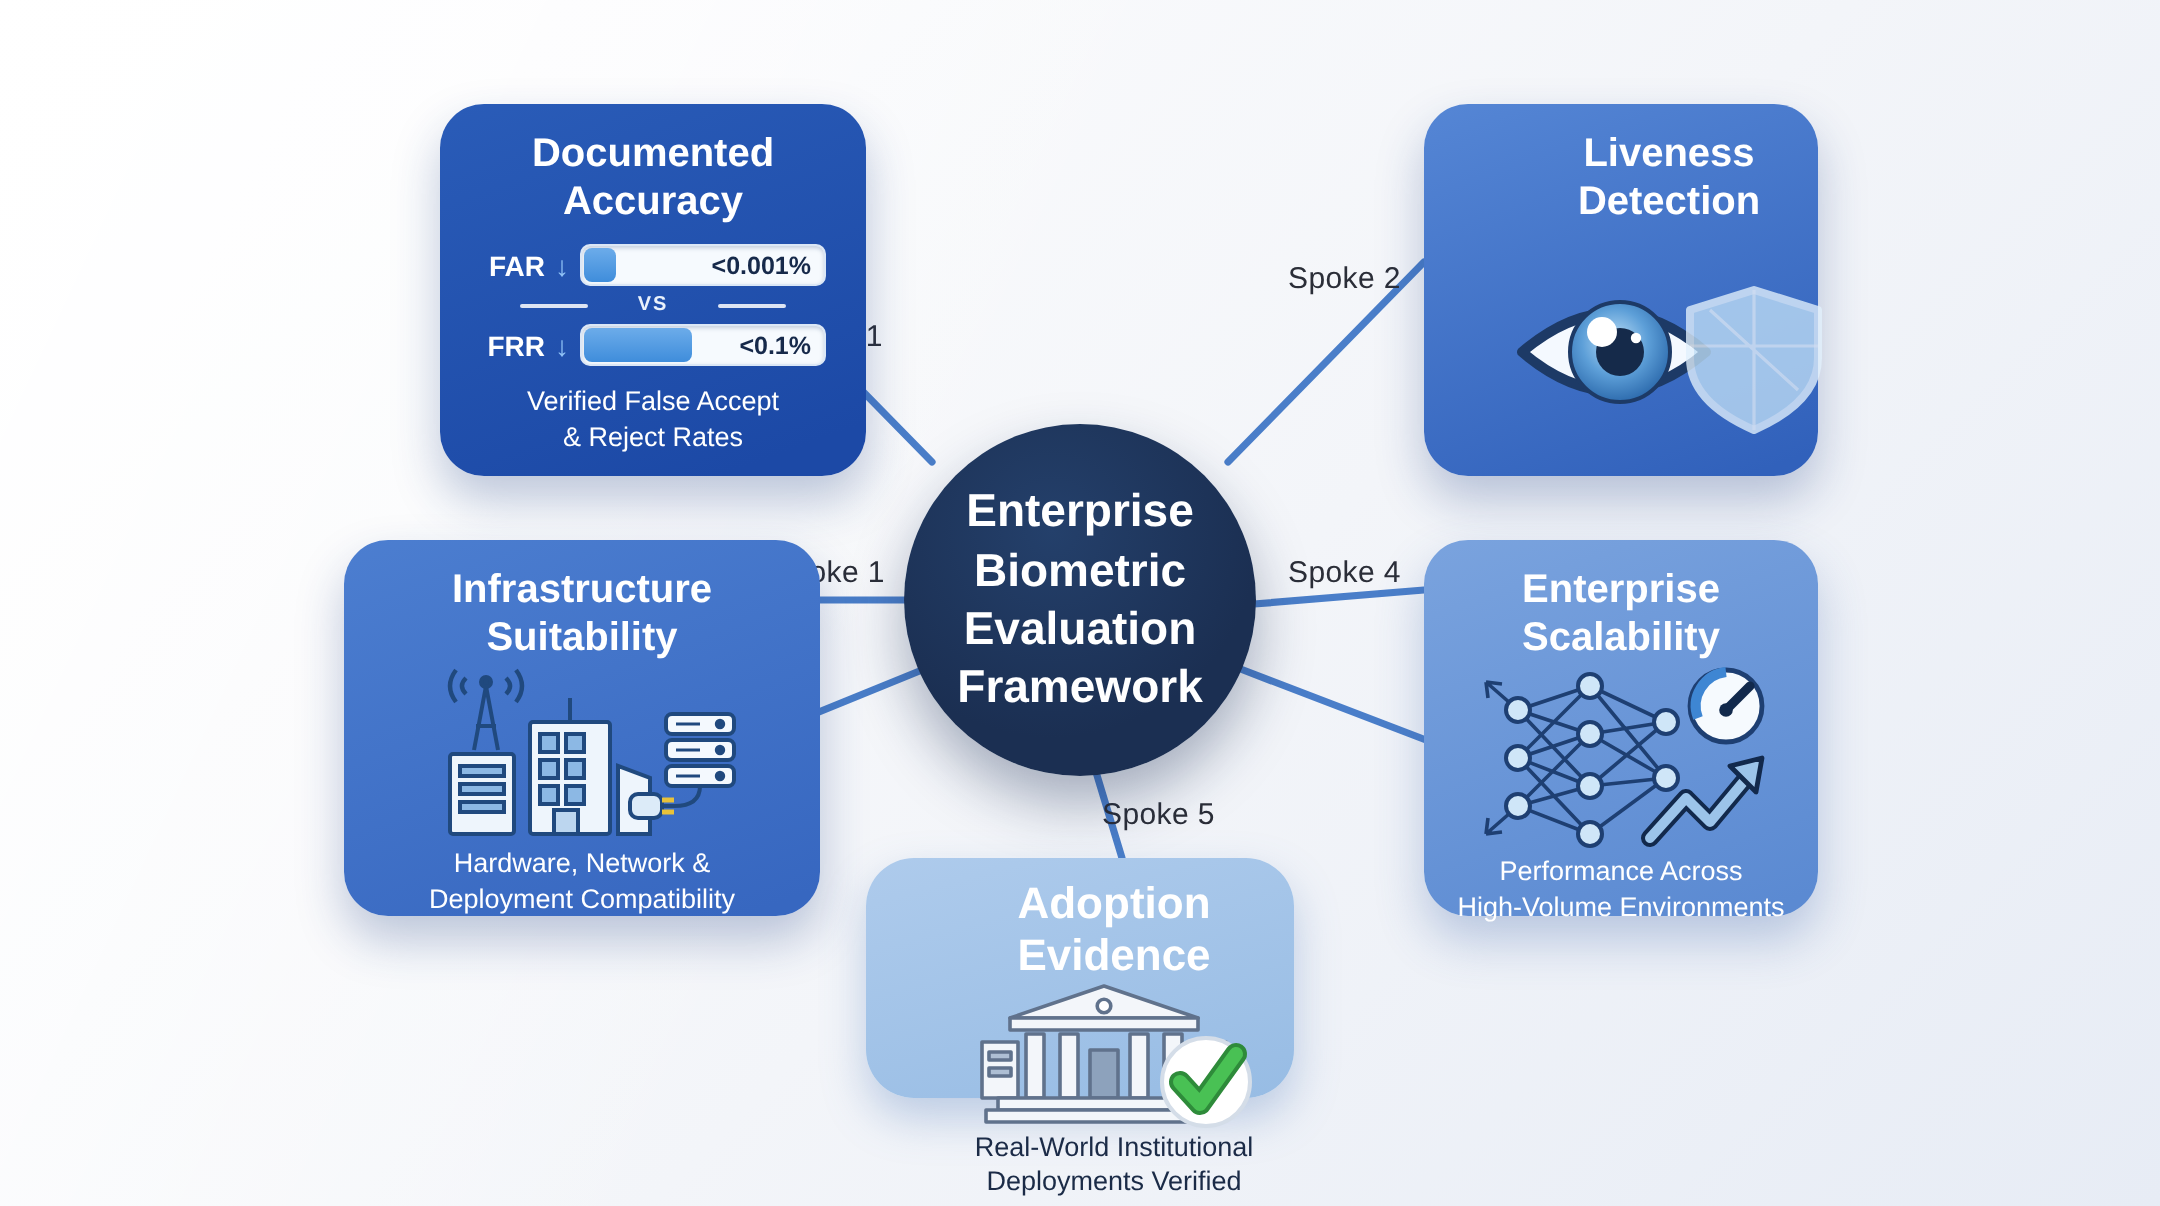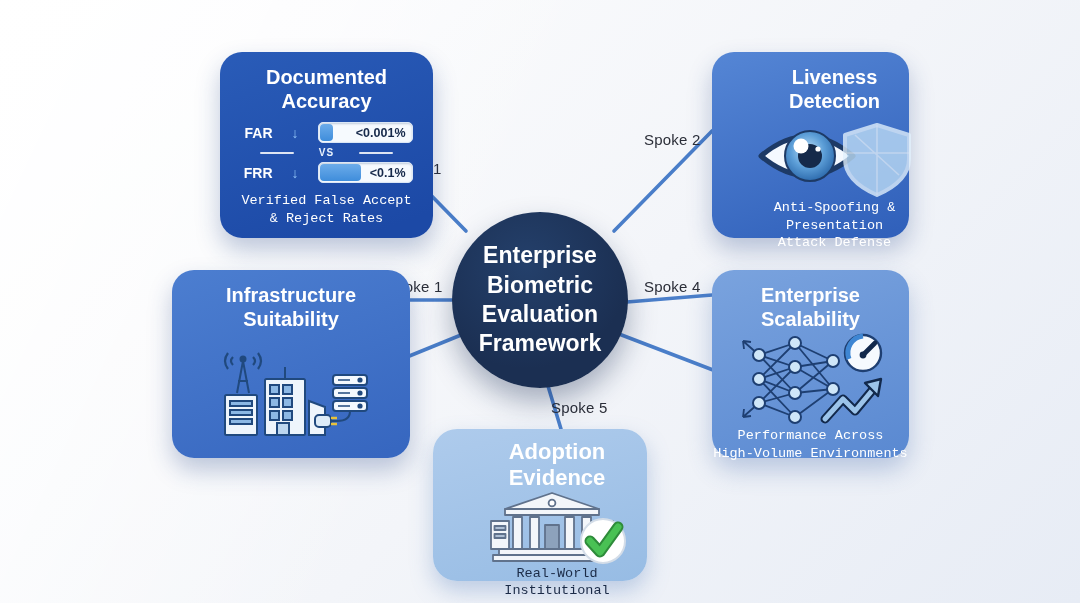--- a/index.html
+++ b/index.html
@@ -37,37 +37,37 @@
     display:flex;align-items:center;justify-content:center;text-align:center;
   }
   .hub-title{color:var(--hub-text);font-size:23px;font-weight:700;line-height:1.28;}
   
   .box{
     position:absolute;border-radius:22px;color:#fff;text-align:center;
     display:flex;flex-direction:column;align-items:center;
     box-shadow:0 12px 24px rgba(30,60,130,.28);
   }
   .box-title{font-size:20px;font-weight:700;line-height:1.18;margin-top:14px;}
-  .box-subtitle{font-size:13.5px;font-weight:400;line-height:1.3;font-family:Liberation Mono, monospace;}
+  .box-subtitle{font-size:13.5px;font-weight:400;line-height:1.3;}
   .box-da{left:172px;top:52px;width:213px;height:186px;
     background:linear-gradient(160deg,var(--da-start) 0%,var(--da-end) 90%);margin-left:48px;}
   .box-lv{left:712px;top:52px;width:197px;height:186px;
     background:linear-gradient(160deg,var(--lv-start) 0%,var(--lv-end) 95%);padding-left:48px;}
   .box-inf{left:172px;top:270px;width:238px;height:188px;
     background:linear-gradient(160deg,var(--inf-start) 0%,var(--inf-end) 95%);}
   .box-sc{left:712px;top:270px;width:197px;height:188px;
     background:linear-gradient(160deg,var(--sc-start) 0%,var(--sc-end) 95%);box-shadow:0 12px 24px rgba(60,100,170,.30);}
-  .box-ad{left:433px;top:429px;width:214px;height:152px;border-radius:24px;
+  .box-ad{left:433px;top:429px;width:214px;height:120px;border-radius:24px;
     background:linear-gradient(165deg,var(--ad-start) 0%,var(--ad-end) 100%);
     box-shadow:0 10px 22px rgba(90,130,190,.35);padding-left:34px;}
   .box-ad .box-title{font-size:22px;margin-top:10px;}
   .box-ad .box-subtitle{color:#1b2b47;font-weight:500;}
   
   .metrics{width:172px;margin-top:9px;}
-  .metric-row{display:flex;align-items:center;gap:19px;}
+  .metric-row{display:flex;align-items:center;gap:5px;}
   .metric-label{font-size:14px;font-weight:700;width:32px;text-align:right;}
   .down-arrow-icon{color:#8fc1f5;font-size:14px;font-weight:700;line-height:1;}
   .bar{
     position:relative;flex:1;height:21px;border-radius:5px;background:#f6fafe;
     border:1.5px solid #dbe7f6;box-shadow:inset 0 1px 2px rgba(40,70,120,.25);overflow:hidden;
   }
   .bar-fill{position:absolute;left:1px;top:1px;bottom:1px;border-radius:4px;
     background:linear-gradient(180deg,#6cacea,var(--bar-fill));}
   .fill-far{width:14%;}
   .fill-frr{width:45%;}
@@ -155,22 +155,20 @@
         <circle cx="55" cy="43" r="25" fill="url(#iris)" stroke="#1d3a66" stroke-width="2"></circle>
         <circle cx="55" cy="43" r="12" fill="#152a4a"></circle>
         <circle cx="46" cy="33" r="7.5" fill="#ffffff"></circle>
         <circle cx="63" cy="36" r="2.6" fill="#ffffff"></circle>
         <g opacity="0.78">
           <path d="M122 12 L154 22 V46 Q154 68 122 82 Q90 68 90 46 V22 Z" fill="#bfdef6" stroke="#e2f1fd" stroke-width="4" stroke-linejoin="round"></path>
           <path d="M122 12 L122 82 M90 40 L154 40 M100 22 L144 62" stroke="#ffffff" stroke-width="1.6" opacity="0.6"></path>
         </g>
       </svg>
     </div>
-    <p class="box-subtitle pre" style="margin-bottom:13px;">Anti-Spoofing &amp; Presentation
-Attack Defense</p>
   </section>
 
   <section class="box box-inf">
     <h2 class="box-title pre">Infrastructure
 Suitability</h2>
     <div class="icon-wrap">
       <svg width="164" height="92" viewBox="0 0 164 92" aria-hidden="true">
         <g stroke="#20497e" stroke-width="2" fill="#eef5fc">
 
           <path d="M34 12 L28 44 M34 12 L40 44 M29 32 L39 32" fill="none"></path>
@@ -203,20 +201,22 @@
           <circle cx="151" cy="31" r="1.6" fill="#20497e"></circle>
             <circle cx="151" cy="44" r="1.6" fill="#20497e"></circle>
             <circle cx="151" cy="57" r="1.6" fill="#20497e"></circle>
 
           <path d="M141 62 Q141 72 128 72 H122" fill="none"></path>
           <rect x="106" y="66" width="16" height="12" rx="4" fill="#dcebf8"></rect>
           <path d="M122 69 H128 M122 75 H128" stroke="#e8c23a" stroke-width="2.4"></path>
         </g>
       </svg>
     </div>
+    <p class="box-subtitle pre" style="margin-bottom:13px;">Hardware, Network &amp;
+Deployment Compatibility</p>
   </section>
 
   <section class="box box-sc">
     <h2 class="box-title pre">Enterprise
 Scalability</h2>
     <div class="icon-wrap">
       <svg width="164" height="96" viewBox="0 0 164 96" aria-hidden="true">
         <g stroke="#1e3f72" stroke-width="1.8" fill="none">
           <path d="M30 24 L14 10 M14 10 l8 1 M14 10 l1 8"></path>
           <path d="M30 72 L14 86 M14 86 l8 -1 M14 86 l1 -8"></path>

